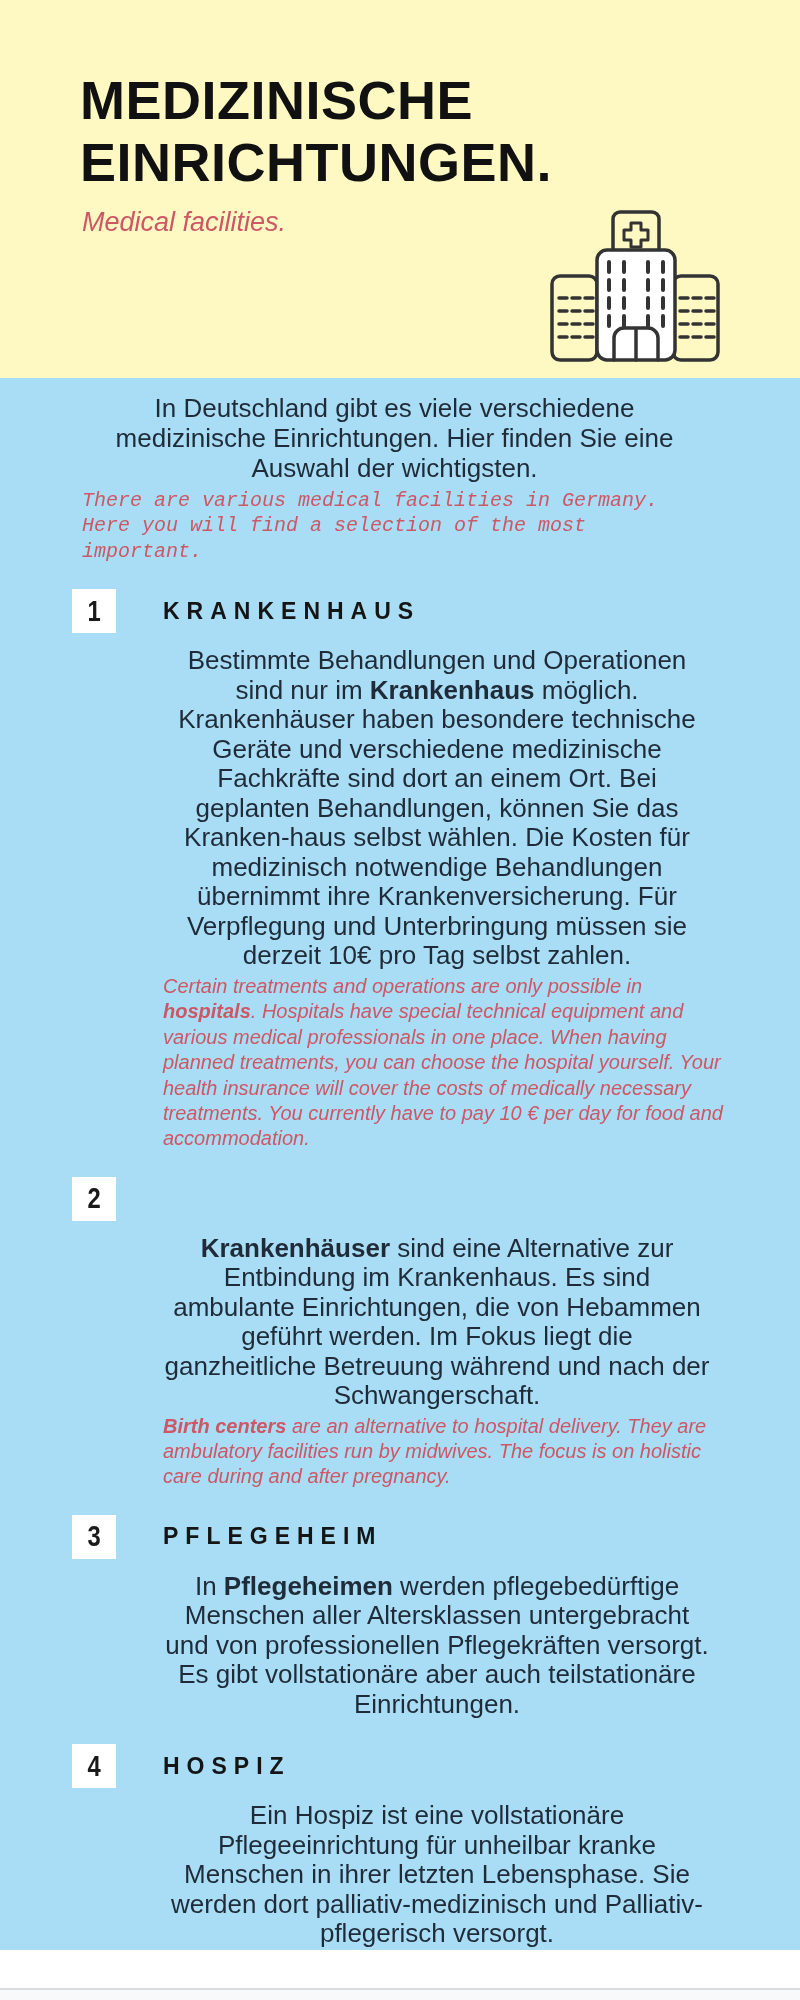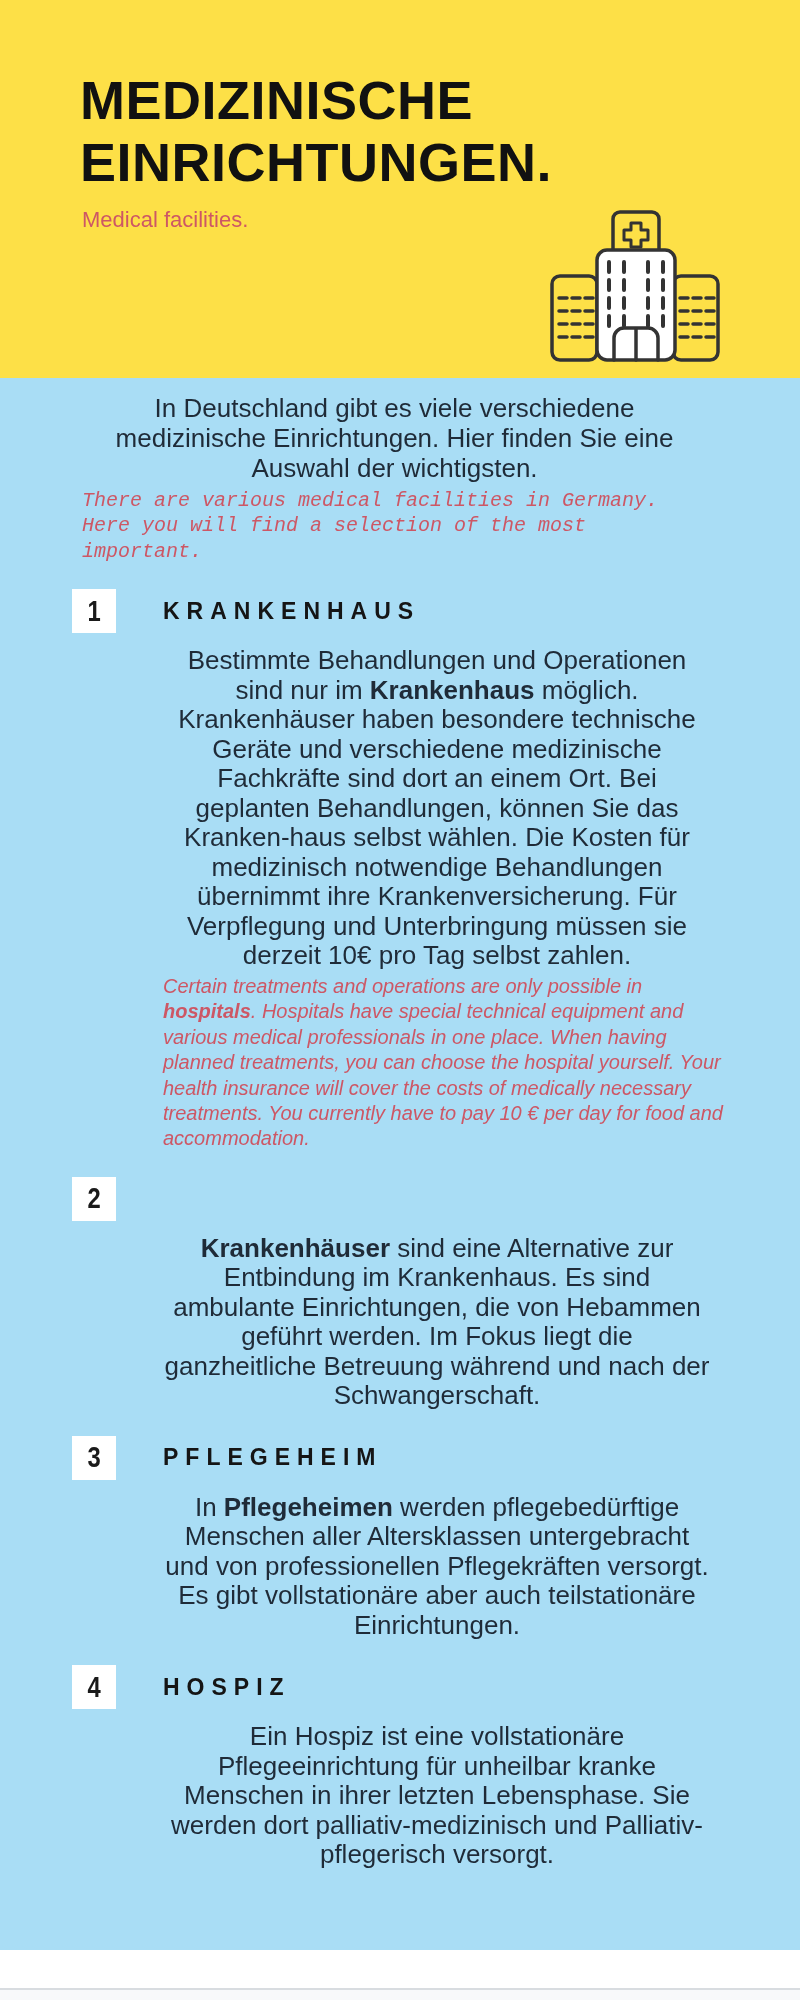--- a/index.html
+++ b/index.html
@@ -1,26 +1,26 @@
 <!DOCTYPE html>
 <html style="--bg_blue: #A9DDF5; --accent_red: #CD5765; --text_dark: #1F2B38; --title_black: #111111; --icon_stroke: #333333;"><head>
 <meta charset="utf-8">
 <style>
   html,body { margin:0; padding:0; }
   .page {
-    position:relative; width:800px; height:2000px; background:#fde047;
+    position:relative; width:800px; height:2000px; background:#fef9c3;
     font-family:"Liberation Sans", sans-serif; overflow:hidden;
   }
   .hero { position:relative; height:378px; padding:70px 80px 0 80px; box-sizing:border-box; }
   .title {
     max-width:580px; font-size:54px; line-height:1.14; font-weight:bold;
     letter-spacing:0.5px; color:var(--title_black,#111111); margin:0;
   }
   .subtitle {
-    margin:14px 0 0 2px; font-size:22px; 
+    margin:14px 0 0 2px; font-size:27px; font-style:italic;
     color:var(--accent_red,#CD5765);
   }
   .hero-icon { position:absolute; top:210px; right:80px; width:170px; height:152px; }
 
   .content {
     background:var(--bg_blue,#A9DDF5); height:1572px; box-sizing:border-box;
     padding:16px 0 0 82px; overflow:hidden;
   }
   .intro-de { max-width:625px; font-size:26px; line-height:1.15; color:var(--text_dark,#1F2B38); margin:0;text-align:center; }
   .intro-en { max-width:600px; font-size:20px; line-height:1.28; font-style:italic;
@@ -100,20 +100,21 @@
     </div>
 
     <div class="section">
       <div class="sec-head">
         <div class="num-box">
             <span>2</span>
           </div>
       </div>
       <div class="sec-body">
         <p class="de"><span class="b">Krankenhäuser</span><span> sind eine Alternative zur Entbindung im Krankenhaus. Es sind ambulante Einrichtungen, die von Hebammen geführt werden. Im Fokus liegt die ganzheitliche Betreuung während und nach der Schwangerschaft.</span></p>
+        <p class="en"><span class="b">Birth centers</span><span> are an alternative to hospital delivery. They are ambulatory facilities run by midwives. The focus is on holistic care during and after pregnancy.</span></p>
       </div>
     </div>
 
     <div class="section">
       <div class="sec-head">
         <div class="num-box">
             <span>3</span>
           </div>
         <div class="sec-title">PFLEGEHEIM</div>
       </div>

